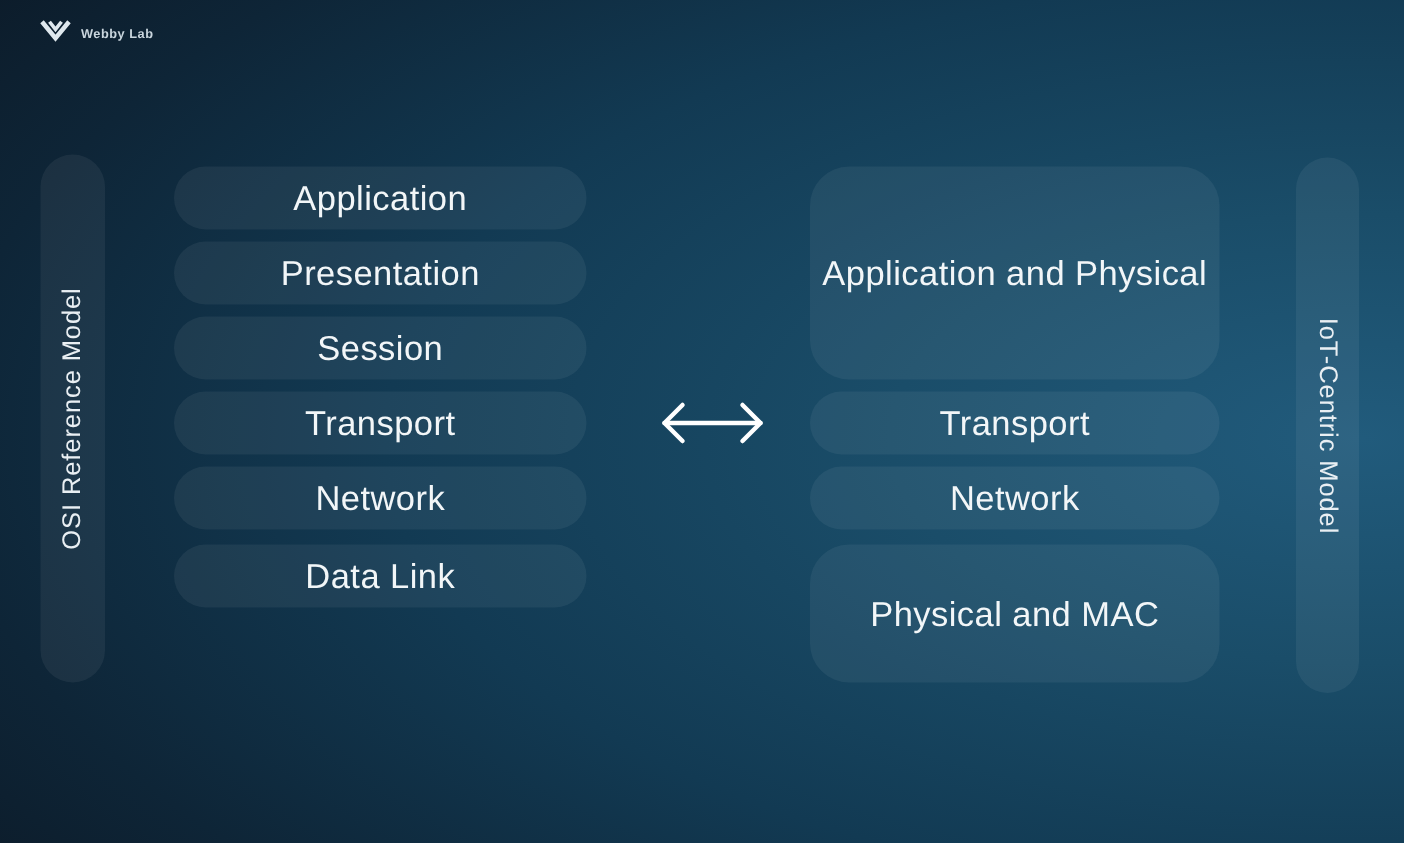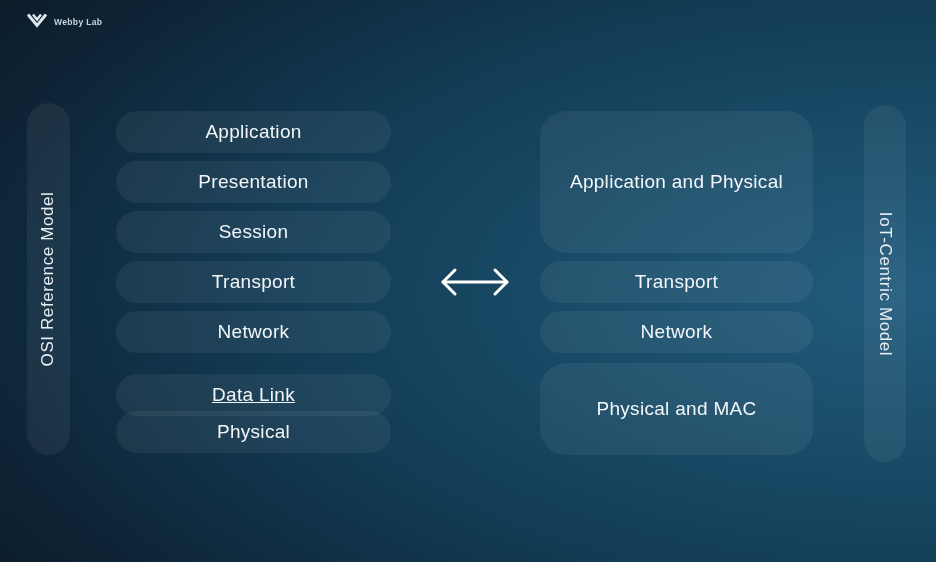--- a/index.html
+++ b/index.html
@@ -62,32 +62,32 @@
   .vbar.right span { transform: rotate(90deg); }
 
   
   .pill {
     position: absolute;
     background: rgba(255, 255, 255, 0.058);
     display: flex;
     align-items: center;
     justify-content: center;
     color: #f2f6f8;
-    font-size: 19px;
+    font-size: 23px;
     letter-spacing: 0.3px;
   }
   .col-left  .pill, .pill.col-l { left: 116px; width: 275px; height: 42px; border-radius: 21px; }
   .pill.col-r { left: 540px; width: 273px; height: 42px; border-radius: 21px; }
 
   .pill.l0 { top: 111px; }
   .pill.l1 { top: 161px; }
   .pill.l2 { top: 211px; }
   .pill.l3 { top: 261px; }
   .pill.l4 { top: 311px; }
-  .pill.l5 { top: 374px; text-decoration: underline; }
+  .pill.l5 { top: 363px; }
   .pill.l6 { top: 411px; }
 
   .pill.r0 { top: 111px; height: 142px; border-radius: 26px; }
   .pill.r1 { top: 261px; }
   .pill.r2 { top: 311px; }
   .pill.r3 { top: 363px; height: 92px; border-radius: 26px; }
 
   
   .arrow {
     position: absolute;
@@ -123,23 +123,20 @@
     </div>
   <div class="pill col-l l3">
       <span>Transport</span>
     </div>
   <div class="pill col-l l4">
       <span>Network</span>
     </div>
   <div class="pill col-l l5">
       <span>Data Link</span>
     </div>
-  <div class="pill col-l l6">
-      <span>Physical</span>
-    </div>
 
   <svg class="arrow" width="72" height="34" viewBox="0 0 72 34">
     <line x1="4" y1="17" x2="68" y2="17" stroke="#ffffff" stroke-width="3" stroke-linecap="round"></line>
     <polyline points="16,5 4,17 16,29" fill="none" stroke="#ffffff" stroke-width="3" stroke-linecap="round" stroke-linejoin="round"></polyline>
     <polyline points="56,5 68,17 56,29" fill="none" stroke="#ffffff" stroke-width="3" stroke-linecap="round" stroke-linejoin="round"></polyline>
   </svg>
 
   <div class="pill col-r r0">
       <span>Application and Physical</span>
     </div>

